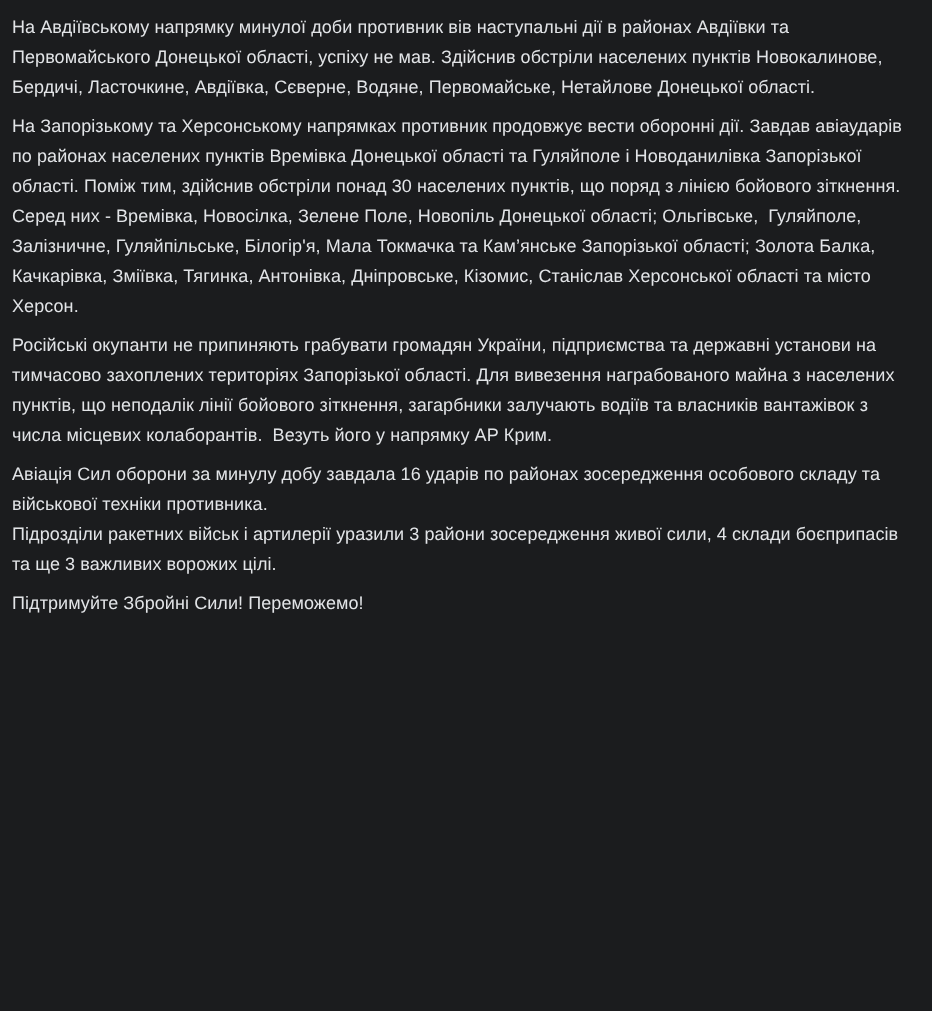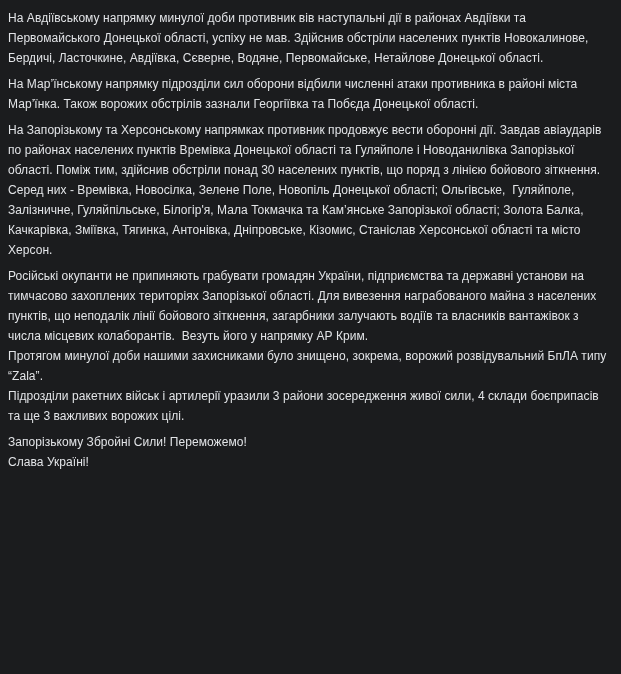--- a/index.html
+++ b/index.html
@@ -27,20 +27,18 @@
   .para:first-child,
   .para.tight {
     margin-top: 0;
   }
 </style>
 </head>
 <body>
 
 <div class="post">
   <p class="para">На Авдіївському напрямку минулої доби противник вів наступальні дії в районах Авдіївки та Первомайського Донецької області, успіху не мав. Здійснив обстріли населених пунктів Новокалинове, Бердичі, Ласточкине, Авдіївка, Сєверне, Водяне, Первомайське, Нетайлове Донецької області.</p>
-  <p class="para">На Мар’їнському напрямку підрозділи сил оборони відбили численні атаки противника в районі міста Мар’їнка. Також ворожих обстрілів зазнали Георгіївка та Побєда Донецької області.</p>
   <p class="para">На Запорізькому та Херсонському напрямках противник продовжує вести оборонні дії. Завдав авіаударів по районах населених пунктів Времівка Донецької області та Гуляйполе і Новоданилівка Запорізької області. Поміж тим, здійснив обстріли понад 30 населених пунктів, що поряд з лінією бойового зіткнення. Серед них - Времівка, Новосілка, Зелене Поле, Новопіль Донецької області; Ольгівське,  Гуляйполе, Залізничне, Гуляйпільське, Білогір'я, Мала Токмачка та Кам’янське Запорізької області; Золота Балка, Качкарівка, Зміївка, Тягинка, Антонівка, Дніпровське, Кізомис, Станіслав Херсонської області та місто Херсон.</p>
   <p class="para">Російські окупанти не припиняють грабувати громадян України, підприємства та державні установи на тимчасово захоплених територіях Запорізької області. Для вивезення награбованого майна з населених пунктів, що неподалік лінії бойового зіткнення, загарбники залучають водіїв та власників вантажівок з числа місцевих колаборантів.  Везуть його у напрямку АР Крим.</p>
-  <p class="para tight">Протягом минулої доби нашими захисниками було знищено, зокрема, ворожий розвідувальний БпЛА типу “Zala”.</p>
+  <p class="para">Авіація Сил оборони за минулу добу завдала 16 ударів по районах зосередження особового складу та військової техніки противника.</p>
   <p class="para tight">Підрозділи ракетних військ і артилерії уразили 3 райони зосередження живої сили, 4 склади боєприпасів та ще 3 важливих ворожих цілі.</p>
-  <p class="para">Запорізькому Збройні Сили! Переможемо!</p>
-  <p class="para tight">Слава Україні!</p>
+  <p class="para">Підтримуйте Збройні Сили! Переможемо!</p>
 </div>
 
 </body></html>

